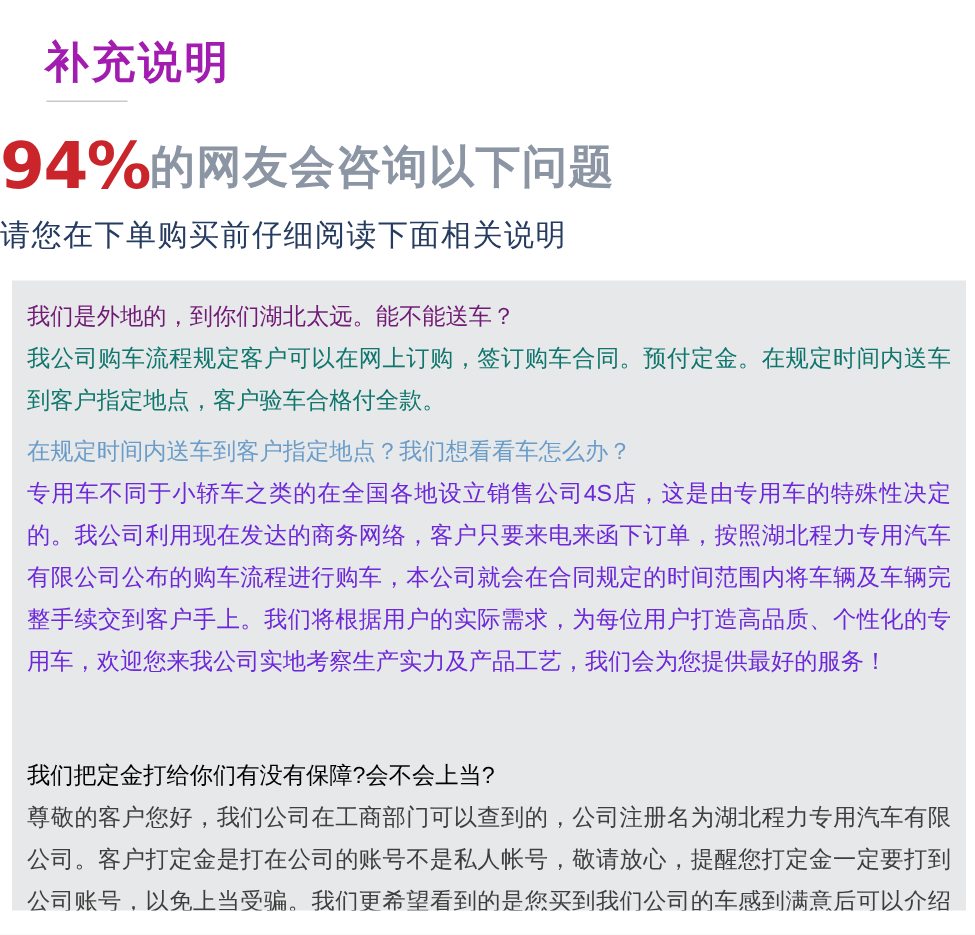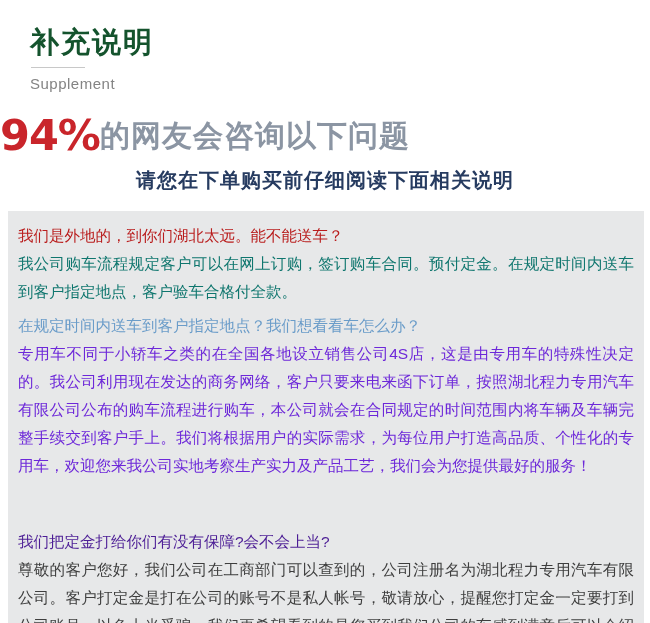--- a/index.html
+++ b/index.html
@@ -10,21 +10,21 @@
     overflow: hidden;
     font-family: "Liberation Sans", "DejaVu Sans", sans-serif;
     position: relative;
   }
 
   
   .header { padding: 26px 0 0 30px; }
   .page-title {
     font-size: 29px;
     font-weight: 900;
-    color: #14532d;
+    color: #a21caf;
     letter-spacing: 2px;
     line-height: 32px;
   }
   .title-divider {
     width: 54px;
     height: 1px;
     background: #c8c8c8;
     margin: 9px 0 7px 1px;
   }
   .page-subtitle {
@@ -48,23 +48,23 @@
   }
   .stat-text {
     font-size: 30px;
     font-weight: bold;
     letter-spacing: 1px;
   }
 
   
   .purchase-notice {
     margin-top: 7px;
-    text-align: center;
+    text-align: left;
     font-size: 20px;
-    font-weight: bold;
+    font-weight: normal;
     letter-spacing: 1px;
   }
 
   
   .qa-panel {
     margin: 17px 6px 0 8px;
     height: 420px;
     background: #e7e8e9;
     padding: 11px 10px 0 10px;
     overflow: hidden;
@@ -81,35 +81,34 @@
     line-height: 28px;
     text-align: justify;
   }
 </style>
 </head>
 <body>
 
 <div class="header">
   <div class="page-title">补充说明</div>
   <div class="title-divider"></div>
-  <div class="page-subtitle">Supplement</div>
 </div>
 
 <div class="stat-headline">
   <span class="stat-percent" style="color: rgb(201, 37, 43);">94%</span><span class="stat-text" style="color: rgb(139, 149, 163);">的网友会咨询以下问题</span>
 </div>
 
 <div class="purchase-notice" style="color: rgb(38, 59, 96);">请您在下单购买前仔细阅读下面相关说明</div>
 
 <div class="qa-panel" style="background: rgb(231, 232, 233);">
   <div class="qa-item">
-    <div class="qa-question" style="color: #b91c1c;">我们是外地的，到你们湖北太远。能不能送车？</div>
+    <div class="qa-question" style="color: #701a75;">我们是外地的，到你们湖北太远。能不能送车？</div>
     <div class="qa-answer" style="color: #0f766e;">我公司购车流程规定客户可以在网上订购，签订购车合同。预付定金。在规定时间内送车到客户指定地点，客户验车合格付全款。</div>
   </div>
   <div class="qa-item">
     <div class="qa-question" style="color: rgb(106, 156, 201);">在规定时间内送车到客户指定地点？我们想看看车怎么办？</div>
     <div class="qa-answer" style="color: #6d28d9;">专用车不同于小轿车之类的在全国各地设立销售公司4S店，这是由专用车的特殊性决定的。我公司利用现在发达的商务网络，客户只要来电来函下订单，按照湖北程力专用汽车有限公司公布的购车流程进行购车，本公司就会在合同规定的时间范围内将车辆及车辆完整手续交到客户手上。我们将根据用户的实际需求，为每位用户打造高品质、个性化的专用车，欢迎您来我公司实地考察生产实力及产品工艺，我们会为您提供最好的服务！</div>
   </div>
   <div class="qa-item">
-    <div class="qa-question" style="color: #4c1d95; margin-top: 48px;">我们把定金打给你们有没有保障?会不会上当?</div>
+    <div class="qa-question" style="color: #000000; margin-top: 48px;">我们把定金打给你们有没有保障?会不会上当?</div>
     <div class="qa-answer" style="color: rgb(62, 62, 62);">尊敬的客户您好，我们公司在工商部门可以查到的，公司注册名为湖北程力专用汽车有限公司。客户打定金是打在公司的账号不是私人帐号，敬请放心，提醒您打定金一定要打到公司账号，以免上当受骗。我们更希望看到的是您买到我们公司的车感到满意后可以介绍更多的客户在我们公司买车，这样公司的发展才能步步高升，所以您可以放心购买。</div>
   </div>
 </div>
 
 </body></html>

